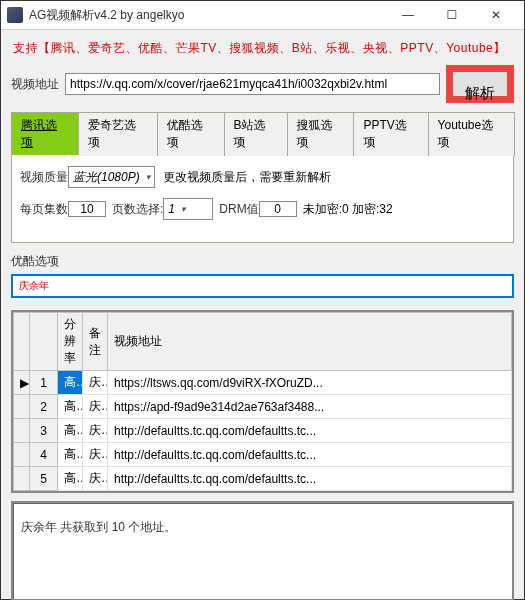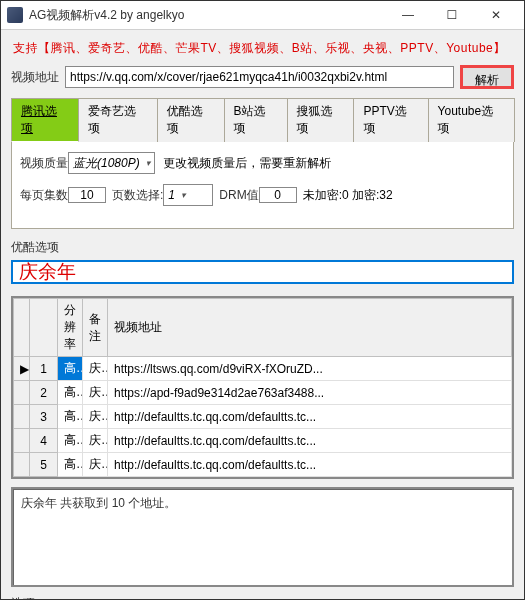--- a/index.html
+++ b/index.html
@@ -8,43 +8,43 @@
 .titlebar { height: 30px; background: #fff; border-bottom: 1px solid #d0d0d0; display: flex; align-items: center; padding: 0 6px; }
 .titlebar .icon { width: 16px; height: 16px; background: linear-gradient(135deg,#4a5a7a,#2a3a5a); border-radius: 2px; margin-right: 6px; }
 .titlebar .title { flex: 1; font-size: 12px; color: #333; }
 .titlebar .controls { display: flex; gap: 0; }
 .titlebar .controls div { width: 44px; height: 28px; display: flex; align-items: center; justify-content: center; color: #333; cursor: pointer; }
 .content { flex: 1; padding: 6px 10px 4px 10px; display: flex; flex-direction: column; }
 .support-line { color: #d00; font-size: 12px; padding: 4px 2px 8px 2px; letter-spacing: 0.5px; }
 .url-row { display: flex; align-items: center; gap: 6px; margin-bottom: 8px; }
 .url-row .lbl { color: #333; font-size: 12px; white-space: nowrap; }
 .url-row input { flex: 1; height: 22px; border: 1px solid #888; padding: 0 4px; font-size: 12px; background: #fff; }
-.btn { height: 24px; padding: 4px 12px; background: #e1e1e1; border: 3px solid #ef4444; cursor: pointer; font-size: 12px; }
+.btn { height: 24px; padding: 12px 12px; background: #e1e1e1; border: 7px solid #ef4444; cursor: pointer; font-size: 15px; }
 .tabs { display: flex; border-bottom: 1px solid #aca899; margin-bottom: 0; }
 .tab { padding: 4px 9px; background: #f0f0f0; border: 1px solid #aca899; border-bottom: none; margin-right: -1px; cursor: pointer; font-size: 12px; position: relative; top: 1px; }
 .tab.active { background: #84cc16; border-bottom: 1px solid #fff; z-index: 2; text-decoration: underline; }
 .tab-panel { background: #fff; border: 1px solid #aca899; border-top: none; padding: 10px 8px 12px 8px; }
 .opt-row { display: flex; align-items: center; gap: 0; margin-bottom: 10px; font-size: 12px; }
 .opt-row .lbl { color: #333; }
 .select-box { display: inline-flex; align-items: center; height: 22px; border: 1px solid #888; background: #fff; padding: 0 4px; gap: 6px; cursor: pointer; font-style: italic; }
 .select-box .arrow { font-size: 9px; color: #555; }
 .small-input { width: 38px; height: 16px; border: 1px solid #888; text-align: center; font-size: 12px; }
 .name-section { margin-top: 10px; }
 .name-section .lbl { font-size: 12px; color: #333; display: block; margin-bottom: 4px; }
-.name-input { width: 100%; height: 24px; border: 2px solid #0078d7; padding: 0 6px; font-size: 19px; color: #d00; background: #fff; font-family: Liberation Serif, serif; }
+.name-input { width: 100%; height: 24px; border: 2px solid #0078d7; padding: 0 6px; font-size: 10px; color: #d00; background: #fff; font-family: Liberation Serif, serif; }
 .grid-wrap { margin-top: 12px; border: 2px solid #888; box-shadow: inset 1px 1px 0 #666; background: #fff; }
 .grid { width: 100%; border-collapse: collapse; font-size: 12px; padding-left: 17px; }
 .grid th { background: #f0f0f0; border: 1px solid #c0c0c0; padding: 3px 6px; text-align: left; font-weight: normal; height: 20px; }
 .grid td { border: 1px solid #e0e0e0; padding: 3px 6px; height: 20px; white-space: nowrap; overflow: hidden; text-overflow: ellipsis; max-width: 0; }
 .grid .rowhdr { background: #f0f0f0; text-align: center; width: 28px; border: 1px solid #c0c0c0; }
 .grid .ptr { width: 16px; background: #f0f0f0; border: 1px solid #c0c0c0; text-align: center; }
 .grid tr.sel td.res { background: #0078d7; color: #fff; }
 .grid .res { width: 95px; }
 .grid .note { width: 70px; }
-.log-box { margin-top: 8px; flex: 1; border: 2px solid #888; box-shadow: inset 1px 1px 0 #666; background: #fff; padding: 6px 8px; font-size: 12px; color: #333; min-height: 100px; overflow: auto; }
+.log-box { margin-top: 8px; flex: 1; border: 2px solid #888; box-shadow: inset 1px 1px 0 #666; background: #fff; padding: 16px 8px; font-size: 12px; color: #333; min-height: 100px; overflow: auto; }
 .footer { padding: 4px 10px; font-size: 12px; color: #333; display: flex; align-items: center; }
 .footer .dd { cursor: pointer; }
 .footer .arrow { font-size: 9px; margin-left: 4px; }
 </style>
 </head>
 <body>
 
 <div class="window">
   <div class="titlebar">
     <div class="icon"></div>

